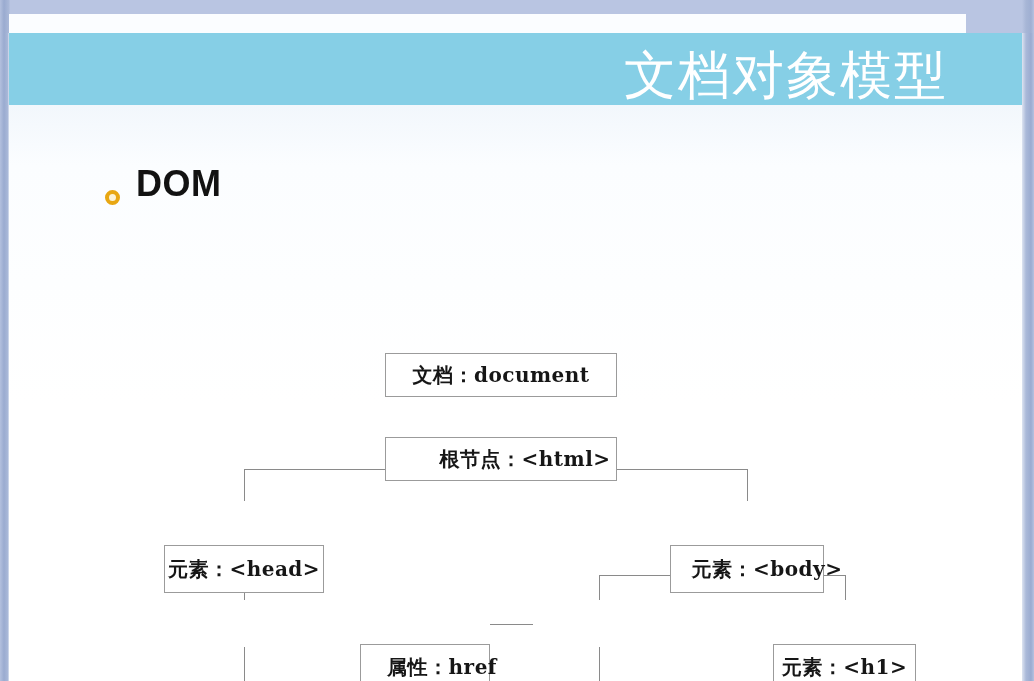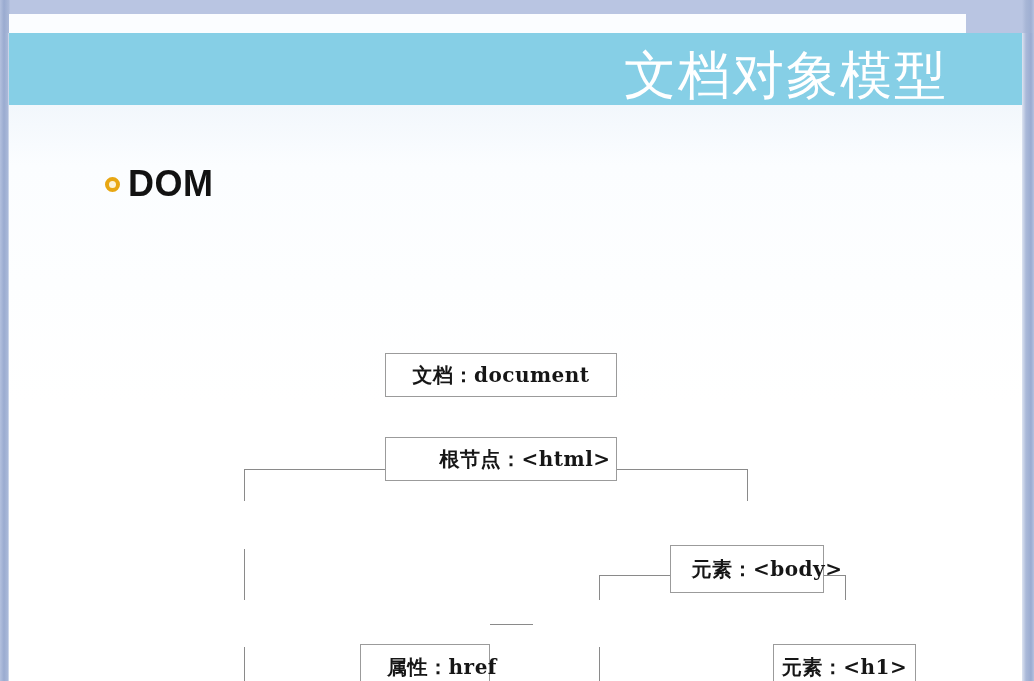--- a/index.html
+++ b/index.html
@@ -67,22 +67,22 @@
     height: 576px;
     background: linear-gradient(to bottom, #f2f7fc 0px, #fbfdff 60px, #ffffff 300px, #ffffff 576px);
   }
 
   
   #bullet-row {
     position: absolute;
     left: 96px;
     top: 58px;
     display: flex;
-    align-items: center;
-    gap: 8px;
+    align-items: flex-end;
+    gap: 16px;
   }
   .bullet-ring {
     width: 15px;
     height: 15px;
     border-radius: 50%;
     border: 4px solid #e8a713;
     background: #fcf3d8;
     box-sizing: border-box;
     flex: 0 0 auto;
   }
@@ -159,20 +159,21 @@
           <div class="edge h" style="top: 470px; left: 589.5px; width: 148.5px; background: rgb(138, 138, 138);"></div>
           <div class="edge v" style="left: 589.5px; top: 470px; height: 25px; background: rgb(138, 138, 138);"></div>
           <div class="edge v" style="left: 738px; top: 444px; height: 26px; background: rgb(138, 138, 138);"></div>
           <div class="edge h" style="top: 470px; left: 738px; width: 97.5px; background: rgb(138, 138, 138);"></div>
           <div class="edge v" style="left: 835.5px; top: 470px; height: 25px; background: rgb(138, 138, 138);"></div>
           <div class="edge h" style="top: 518.5px; left: 481px; width: 43px; background: rgb(138, 138, 138);"></div>
           <div class="edge v" style="left: 589.5px; top: 542px; height: 50px; background: rgb(138, 138, 138);"></div>
           <div class="edge v" style="left: 835.5px; top: 542px; height: 50px; background: rgb(138, 138, 138);"></div>
           <div class="node" style="left: 376px; top: 204px; width: 232px; height: 44px; border-color: rgb(155, 155, 155);">文档：document</div>
           <div class="node" style="left: 376px; top: 288px; width: 232px; height: 44px; border-color: rgb(155, 155, 155); padding-left: 48px;">根节点：&lt;html&gt;</div>
+          <div class="node" style="left: 155px; top: 396px; width: 160px; height: 48px; border-color: rgb(155, 155, 155);">元素：&lt;head&gt;</div>
           <div class="node" style="left: 661px; top: 396px; width: 154px; height: 48px; border-color: rgb(155, 155, 155); padding-left: 40px;">元素：&lt;body&gt;</div>
           <div class="node" style="left: 351px; top: 495px; width: 130px; height: 47px; border-color: rgb(155, 155, 155); padding-left: 34px;">属性：href</div>
           <div class="node" style="left: 764px; top: 495px; width: 143px; height: 47px; border-color: rgb(155, 155, 155); text-align: center;">元素：&lt;h1&gt;</div>
         </div>
 
     </div>
   </div>
 </div>
 
 </body></html>

